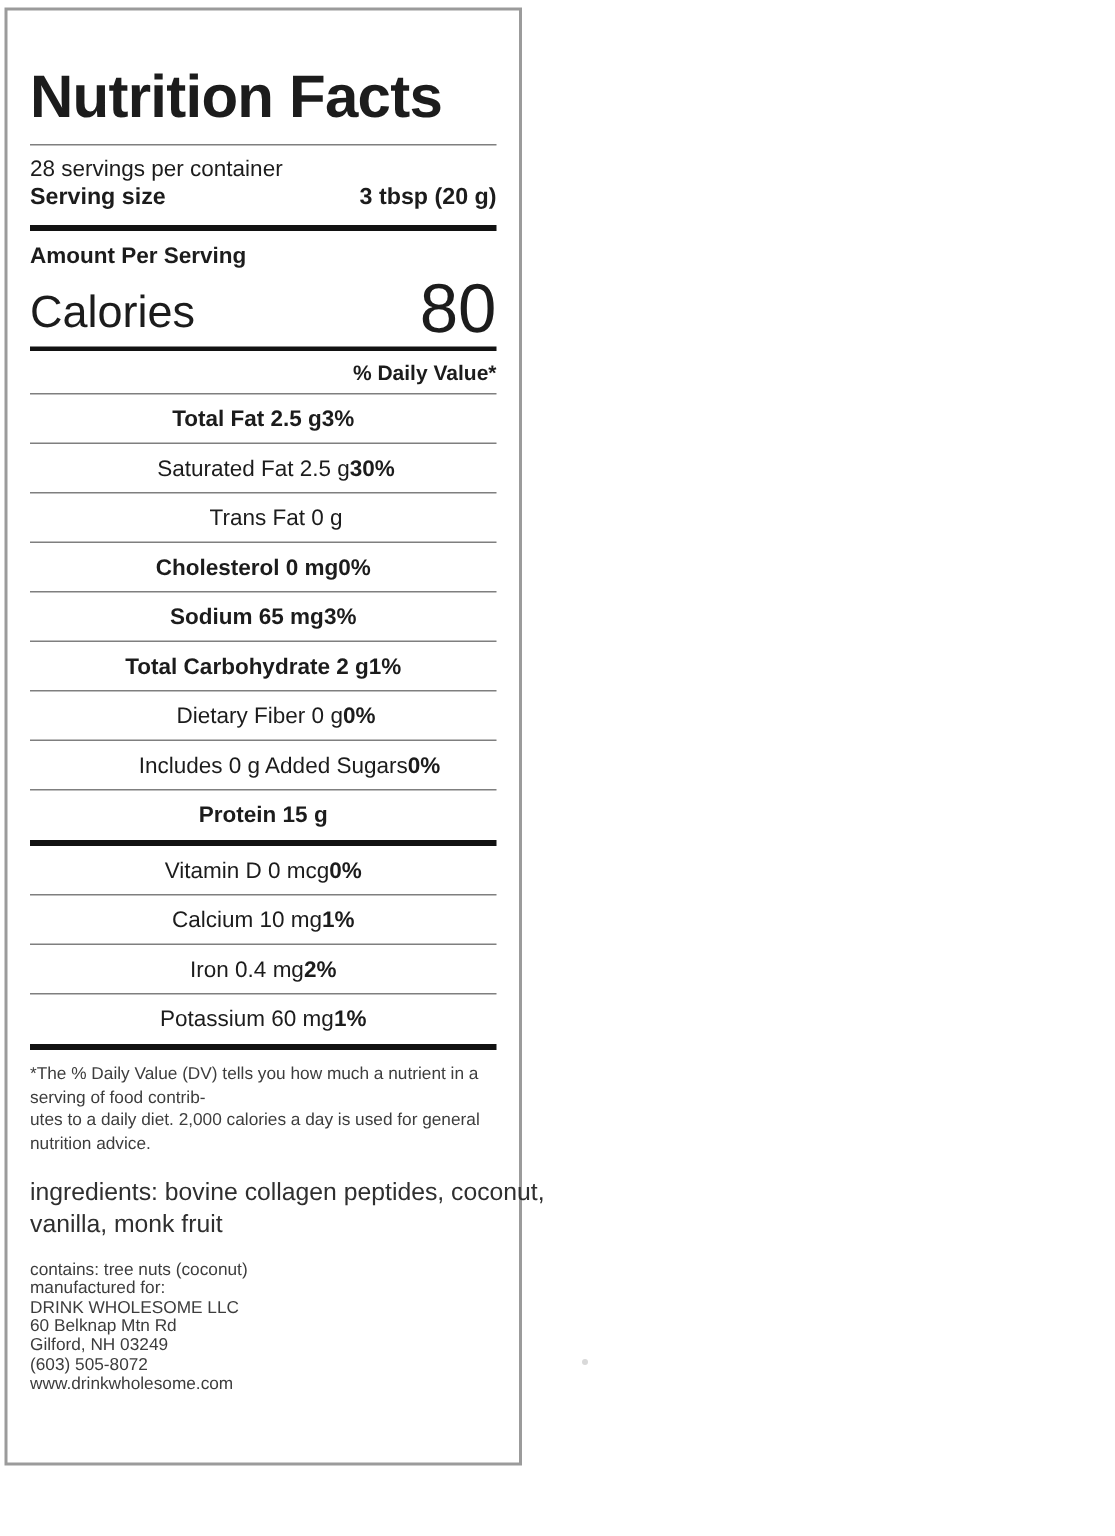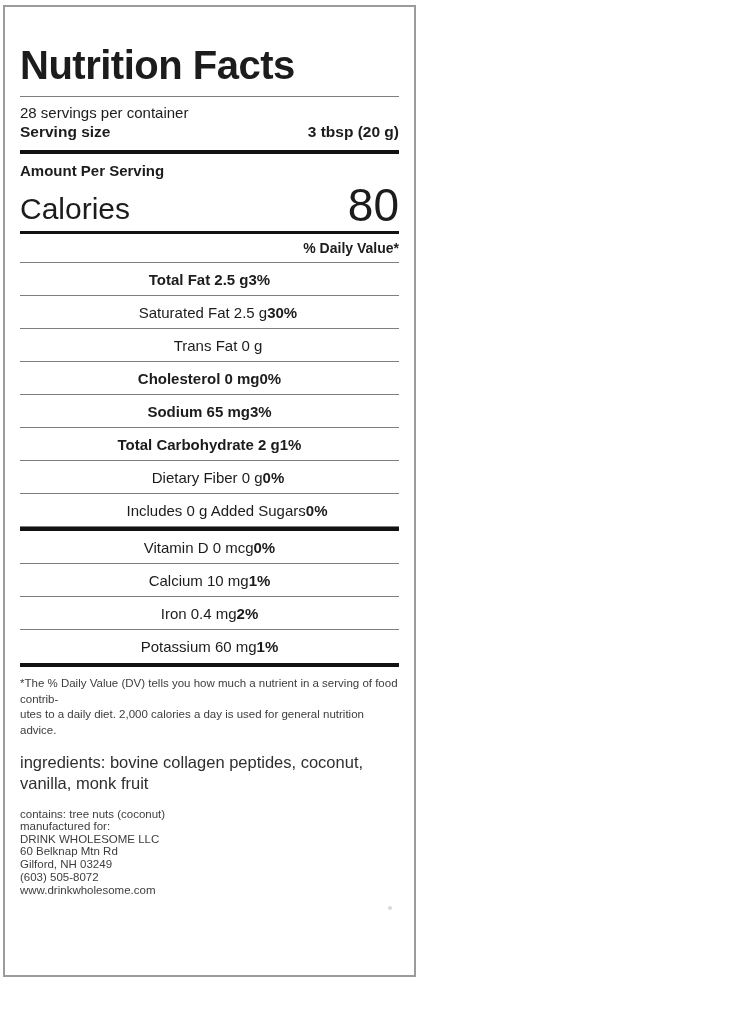--- a/index.html
+++ b/index.html
@@ -13,21 +13,21 @@
     position: relative;
     width: 743px;
     height: 1024px;
     background: #ffffff;
     overflow: hidden;
   }
   .nf-label {
     position: absolute;
     left: 3px;
     top: 5px;
-    width: 413px;
+    width: 345px;
     height: 972px;
     background: #ffffff;
     border: 2px solid #9b9b9b;
     padding: 12px 15px;
   }
   .title {
     font-size: 40px;
     font-weight: 700;
     letter-spacing: -0.5px;
     line-height: 44px;
@@ -197,20 +197,24 @@
       <span class="p">1%</span>
     </div>
     <div class="row">
       <span class="n i1">Dietary Fiber 0 g</span>
       <span class="p">0%</span>
     </div>
     <div class="row">
       <span class="n i2">Includes 0 g Added Sugars</span>
       <span class="p">0%</span>
     </div>
+    <div class="row b noline">
+      <span class="n">Protein 15 g</span>
+      <span class="p"></span>
+    </div>
 
     <div class="bar bar-4"></div>
 
     <div class="row">
       <span class="n">Vitamin D 0 mcg</span>
       <span class="p">0%</span>
     </div>
     <div class="row">
       <span class="n">Calcium 10 mg</span>
       <span class="p">1%</span>

